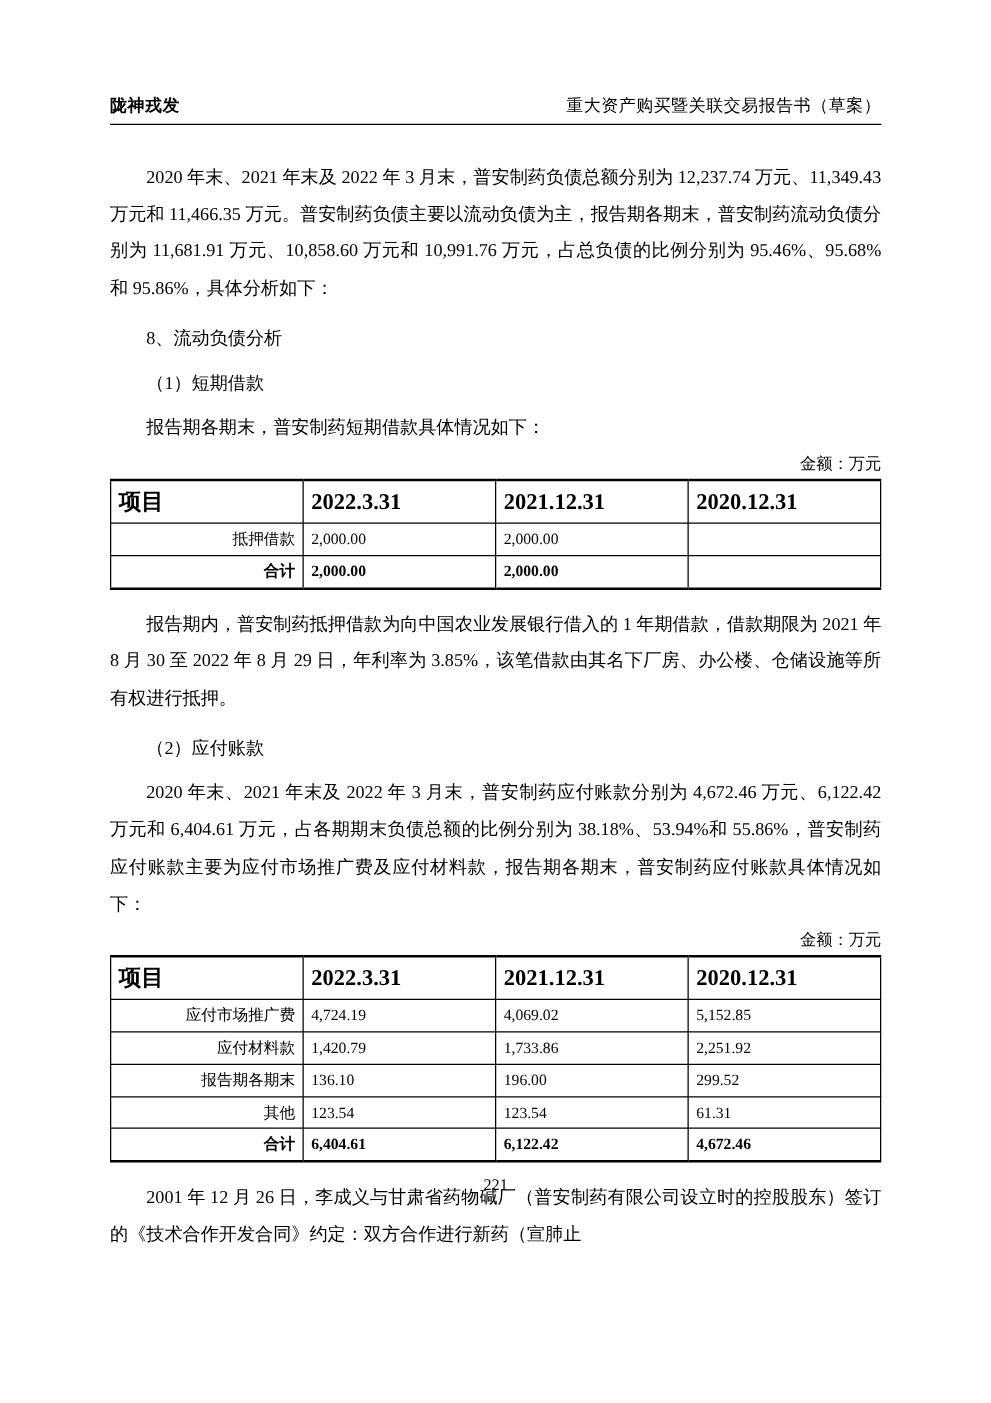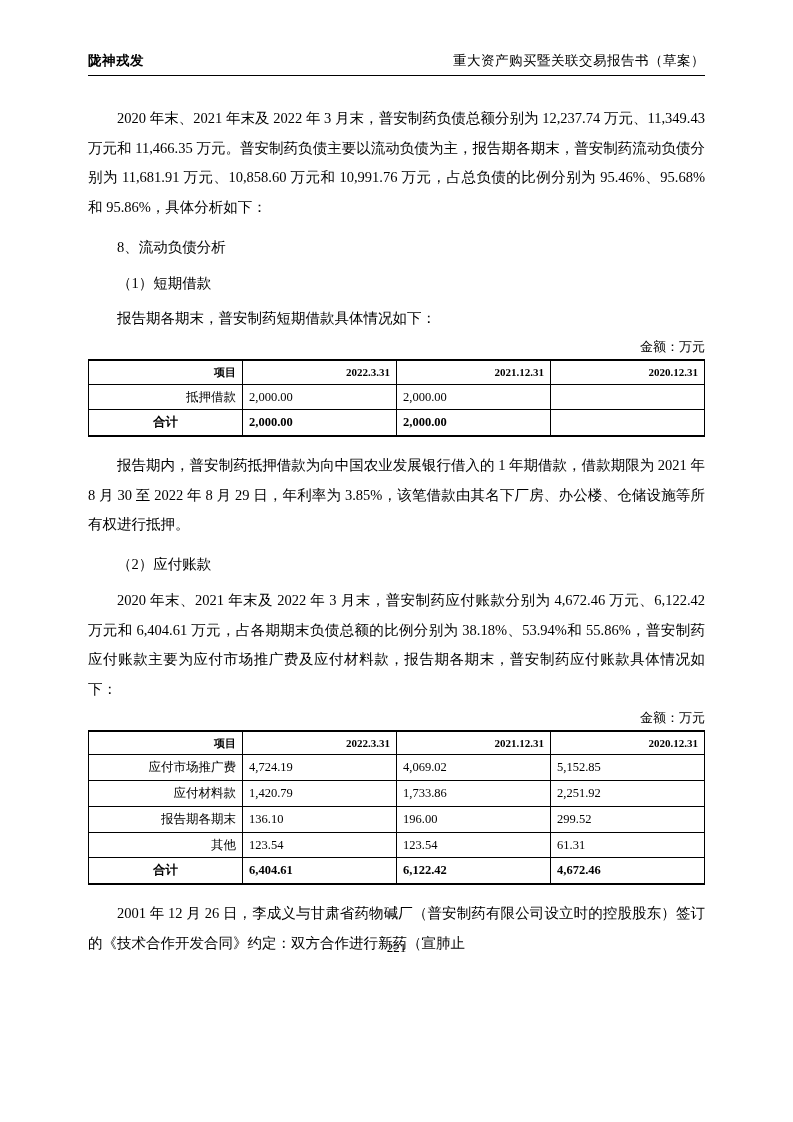--- a/index.html
+++ b/index.html
@@ -11,21 +11,21 @@
     height: 1122px;
     background: #ffffff;
     font-family: "Liberation Serif", "DejaVu Serif", serif;
     color: #000000;
   }
   .page {
     position: relative;
     width: 793px;
     height: 988px;
     box-sizing: border-box;
-    padding: 52px 88px 40px 88px;
+    padding: 76px 88px 40px 88px;
   }
   
   .header {
     display: flex;
     justify-content: space-between;
     align-items: flex-end;
     font-size: 13.5px;
     letter-spacing: 0.5px;
     padding-bottom: 5px;
     border-bottom: 1px solid #000;
@@ -67,35 +67,35 @@
     border-collapse: collapse;
     font-size: 12.5px;
     margin-bottom: 14px;
   }
   table.fin th, table.fin td {
     border: 1px solid #000;
     padding: 3px 6px;
     line-height: 1.5;
   }
   table.fin thead th {
-    text-align: right;
+    text-align: left;
     font-weight: bold;
-    font-size: 11px;
+    font-size: 18px;
   }
   table.fin tbody td.label {
     text-align: right;
   }
   table.fin tbody td.num {
     text-align: left;
   }
   table.fin tbody tr.total td {
     font-weight: bold;
   }
   table.fin tbody tr.total td.label {
-    text-align: center;
+    text-align: right;
     font-family: Liberation Serif, serif;
   }
   table.fin thead tr th {
     border-top: 2px solid #000;
     border-bottom: 1.6px solid #000;
   }
   table.fin tbody tr:last-child td {
     border-bottom: 2px solid #000;
   }
   .col-item { width: 25%; }

